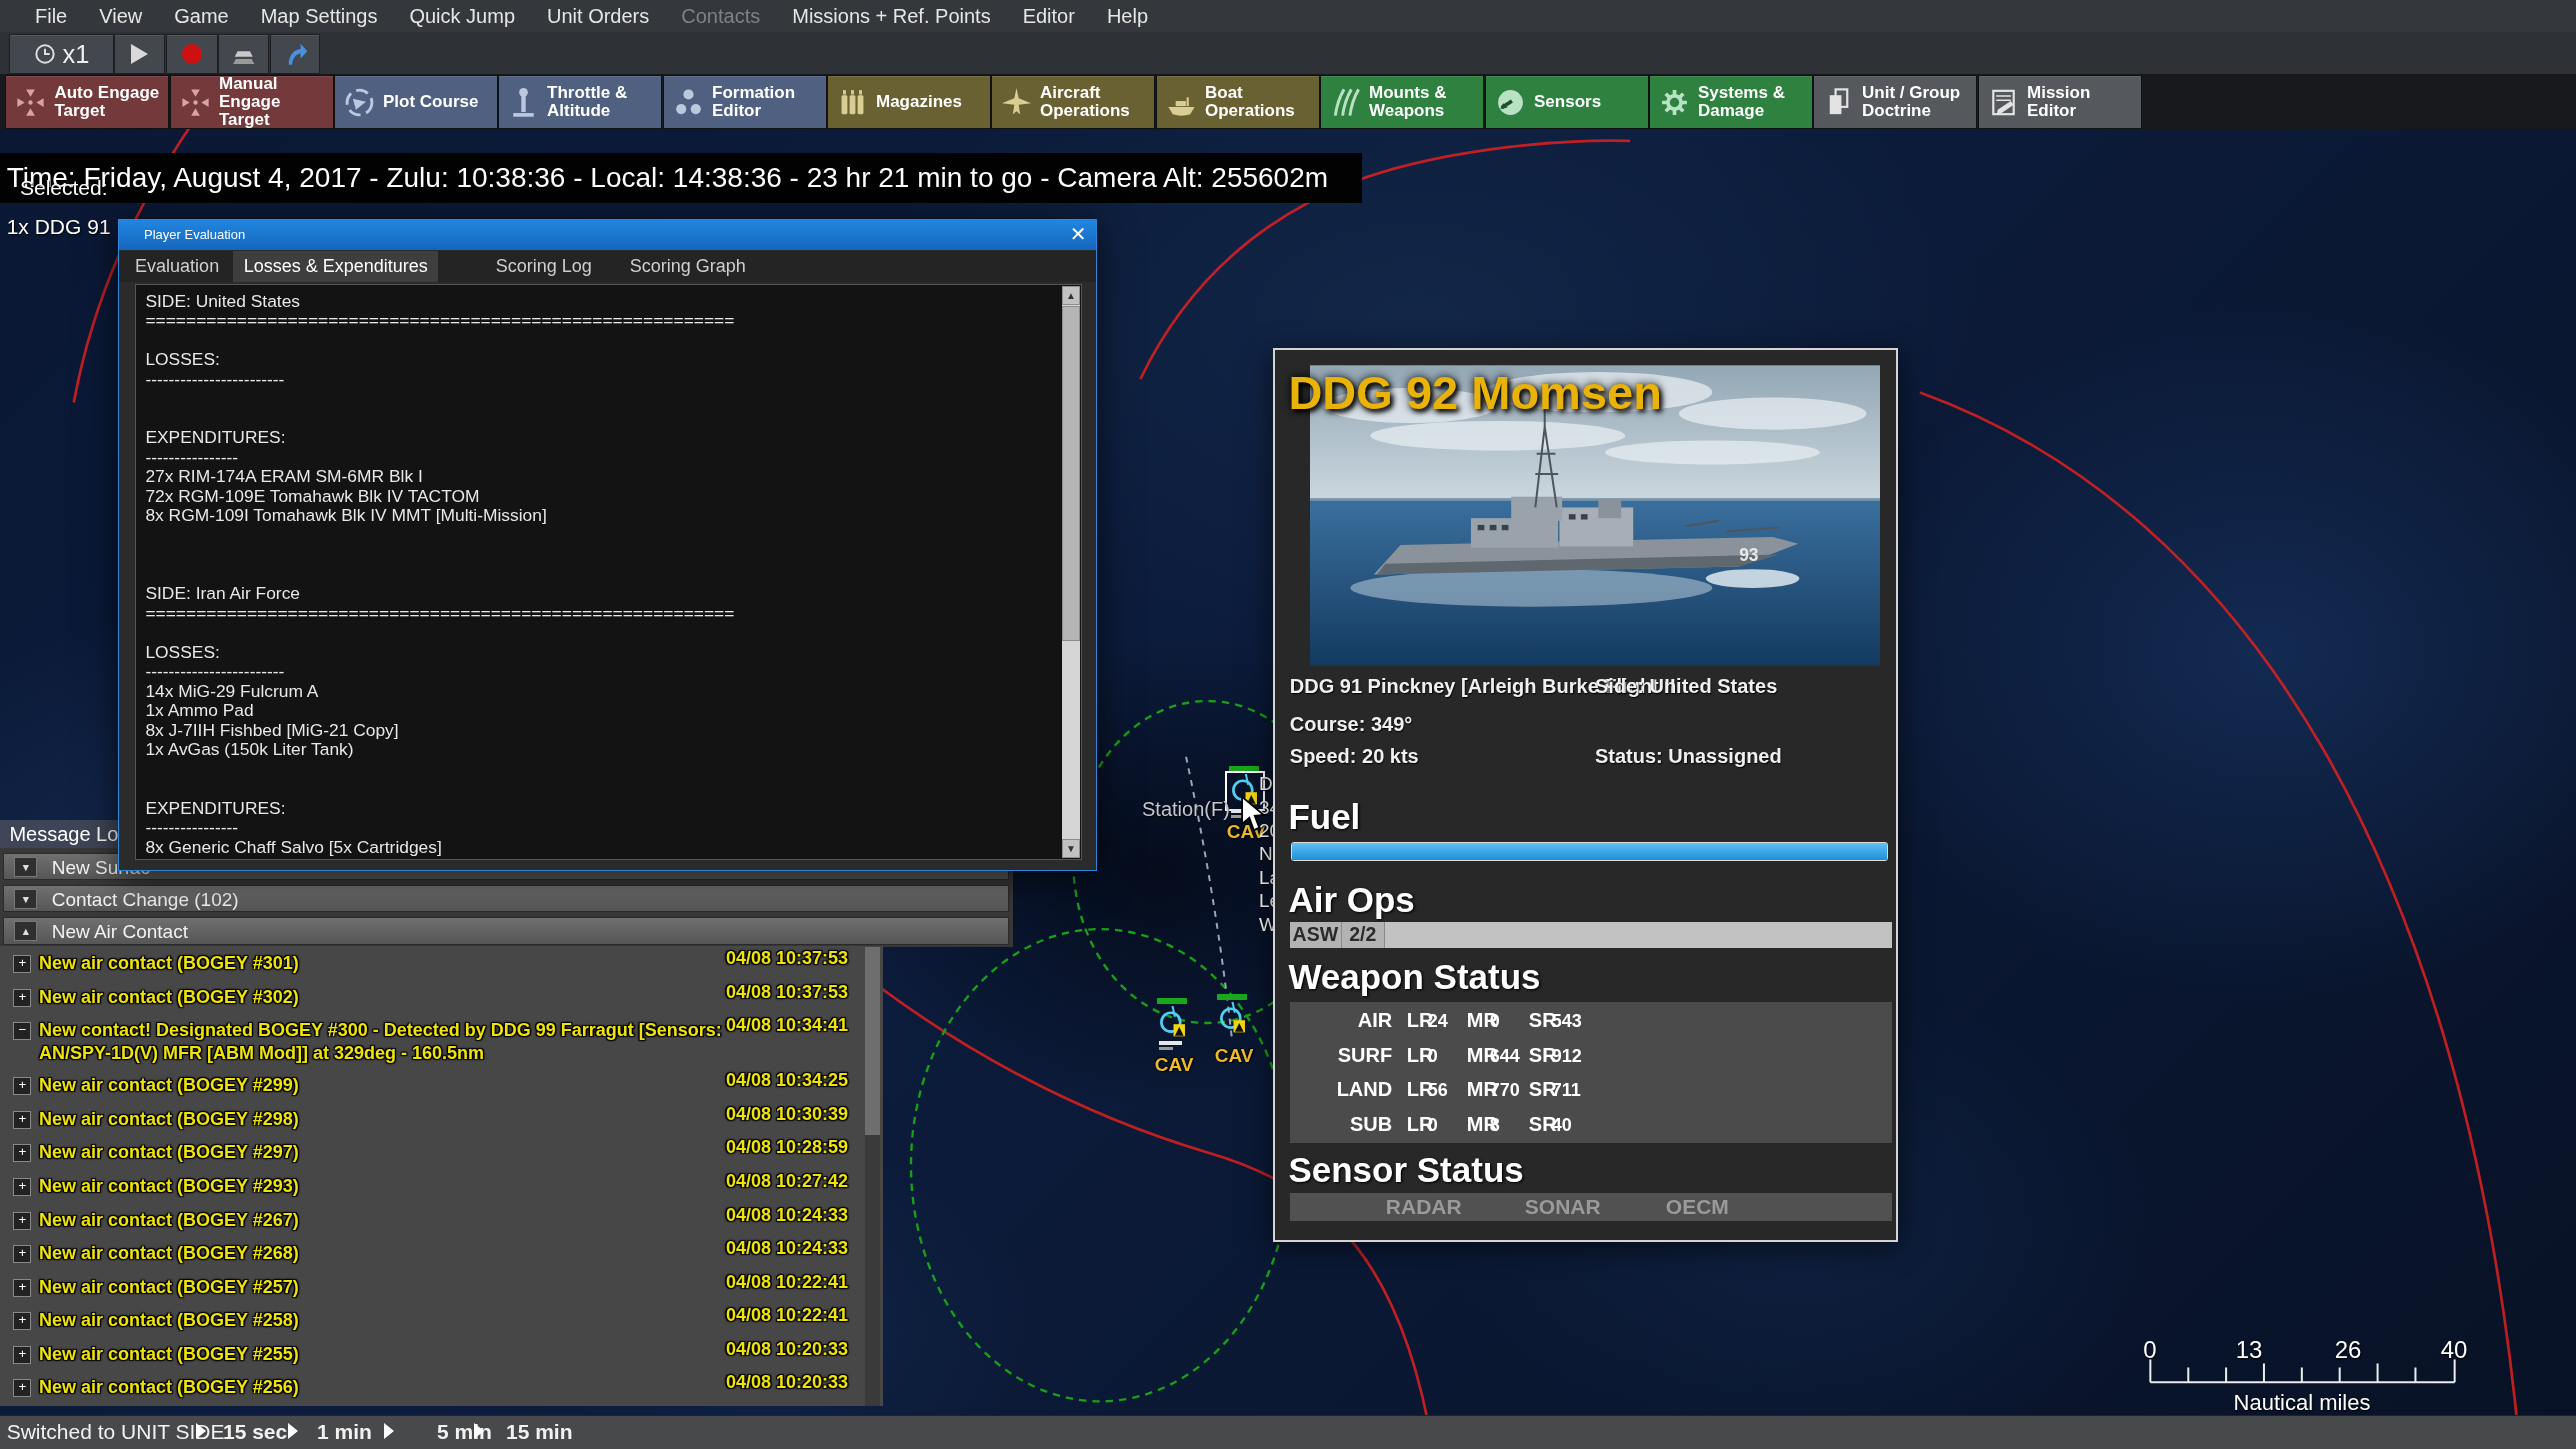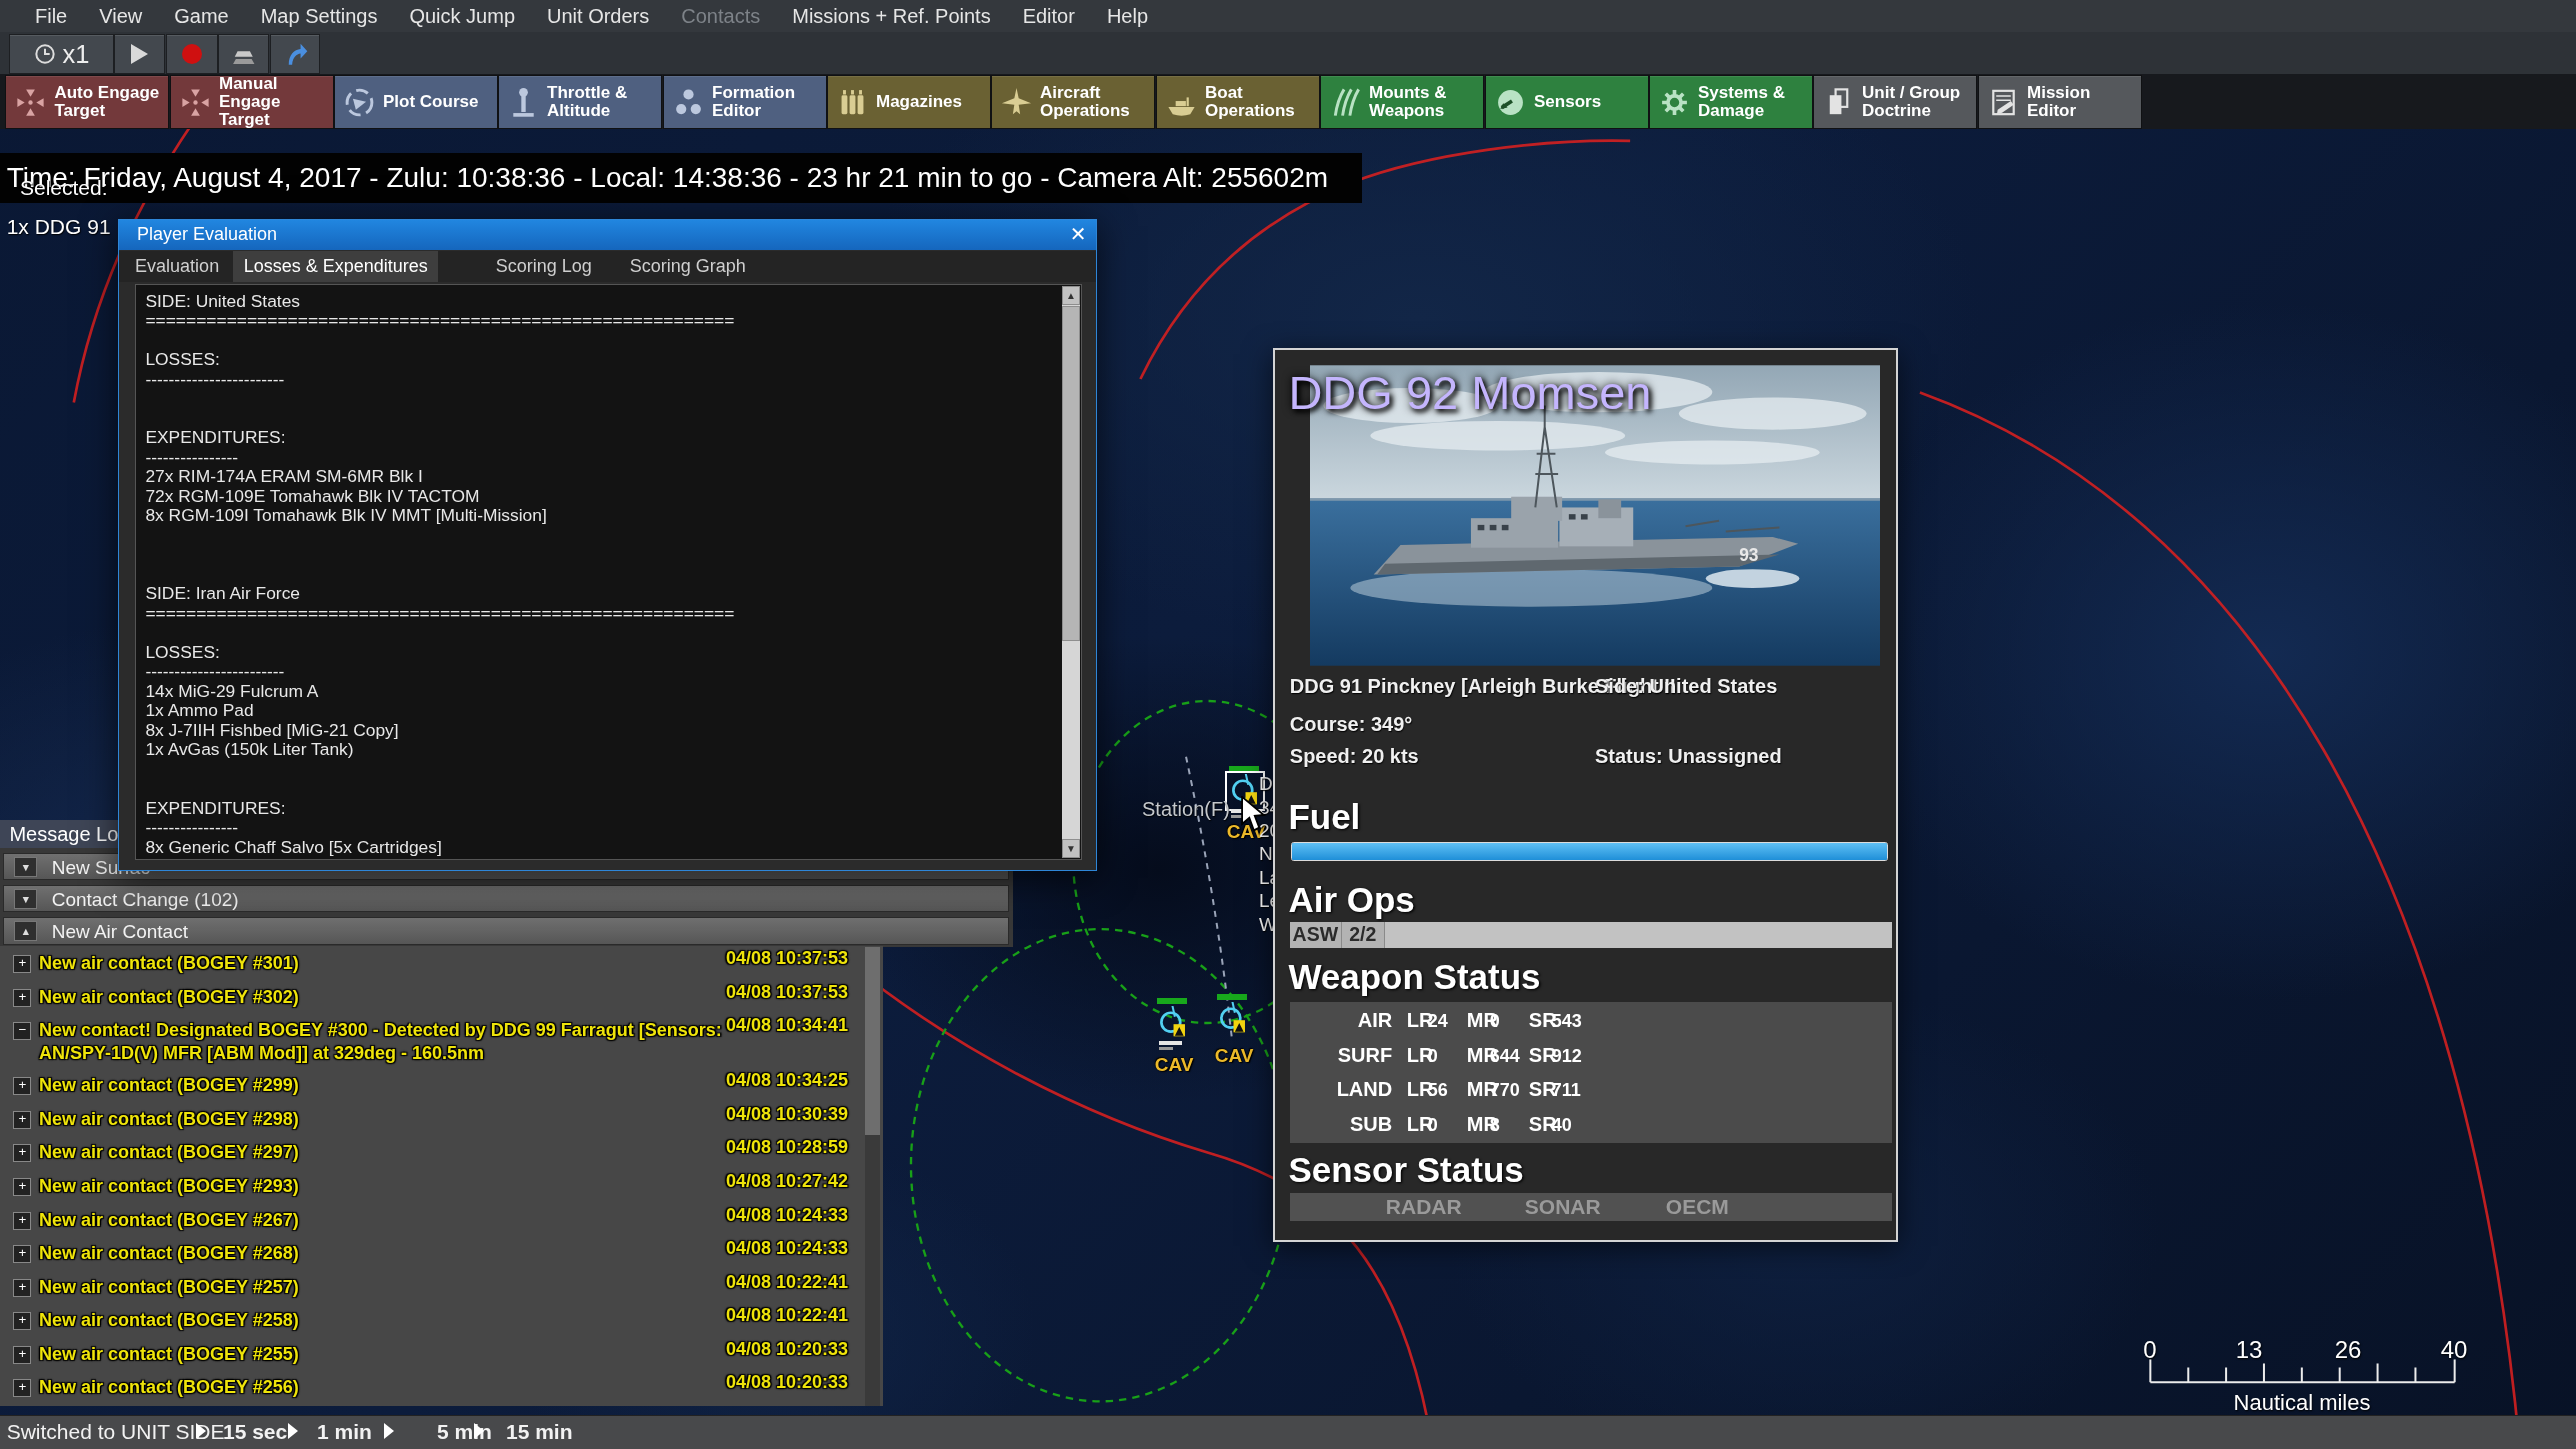--- a/index.html
+++ b/index.html
@@ -38,21 +38,21 @@
   
   #timebar{position:absolute;left:0;top:153px;width:1355px;height:50px;background:#020202;
     color:#fff;font-size:28px;line-height:50px;padding-left:6.7px;white-space:nowrap;z-index:5;}
   .seltext{position:absolute;color:#fff;font-size:21px;z-index:6;text-shadow:0.7px 0.7px 1.3px #000;}
 
   
   #dialog{position:absolute;left:118px;top:219px;width:977px;height:650px;background:#2b2b2b;
     border:1.3px solid #2e86d8;box-shadow:0 6.7px 34px rgba(0,0,0,.65);z-index:25;}
   #dlg-title{position:absolute;left:0;top:0;right:0;height:29.5px;
     background:linear-gradient(#2186e0,#1566bd);display:flex;align-items:center;}
-  #dlg-title span{color:#fff;font-size:18px;padding-left:18px;}
+  #dlg-title span{color:#fff;font-size:13px;padding-left:25px;}
   #dlg-close{position:absolute;right:9.4px;top:0;height:29.5px;line-height:29.5px;color:#fff;font-size:20px;cursor:pointer;}
   #dlg-tabs{position:absolute;left:0;top:31px;right:0;height:31px;background:#242424;}
   .dtab{position:absolute;top:0;height:31px;line-height:31px;color:#cfcfcf;font-size:18px;padding:0 10.7px;}
   .dtab.active{background:#3e3e3e;color:#fff;}
   #dlg-content{position:absolute;left:16px;top:64px;width:945px;height:574px;background:#131313;border:0.7px solid #555;}
   #dlg-pre{position:absolute;left:9.4px;top:6.7px;right:29.5px;bottom:2.7px;color:#e8e8e8;
     font-size:17.4px;line-height:19.5px;white-space:pre-wrap;overflow:hidden;}
   #dlg-scroll{position:absolute;right:1.3px;top:1.3px;bottom:1.3px;width:17.4px;background:#d6d6d6;}
   .sarrow{position:absolute;left:0;width:17.4px;height:19px;background:#c2c2c2;border:0.7px solid #8e8e8e;
     box-sizing:border-box;color:#333;font-size:10px;text-align:center;line-height:17.4px;}
@@ -75,21 +75,21 @@
     text-shadow:1.3px 1.3px 1.3px #000,-1.3px 1.3px 1.3px #000,1.3px -1.3px 1.3px #000,-1.3px -1.3px 1.3px #000;}
   .ltime{position:absolute;right:35px;top:-2.7px;color:#efe40a;font-size:18px;font-weight:bold;
     text-shadow:1.3px 1.3px 1.3px #000,-1.3px 1.3px 1.3px #000,1.3px -1.3px 1.3px #000,-1.3px -1.3px 1.3px #000;}
   #mlog-scroll{position:absolute;left:865px;top:947px;width:14.8px;height:459px;background:#3a3a3a;z-index:12;}
   #mlog-thumb{position:absolute;left:0;top:0;width:14.8px;height:188px;background:#6e6e6e;}
 
   
   #upanel{position:absolute;left:1273px;top:348px;width:625px;height:894px;background:#282828;
     border:2px solid #d4d4d4;box-sizing:border-box;z-index:20;box-shadow:0 5.4px 27px rgba(0,0,0,.6);}
   #uphoto{position:absolute;left:35px;top:15.4px;}
-  #utitle{position:absolute;left:13.4px;top:14.8px;color:#c4b5fd;font-size:47px;font-weight:normal;
+  #utitle{position:absolute;left:13.4px;top:14.8px;color:#eab308;font-size:47px;font-weight:bold;
     text-shadow:2.7px 2.7px 5.4px #000,0 0 9.4px #000;white-space:nowrap;}
   .uinfo{position:absolute;color:#f0f0f0;font-size:20px;font-weight:bold;text-shadow:0.7px 0.7px 1.3px #000;}
   .uhdr{position:absolute;left:13.4px;color:#fff;font-size:35px;font-weight:bold;text-shadow:1.3px 1.3px 2.7px #000;}
   #fuel-track{position:absolute;left:16px;top:492px;width:597px;height:19px;background:#4a4a4a;
     border:1.3px solid #dcdcdc;border-radius:2.7px;box-sizing:border-box;}
   #fuel-fill{height:100%;background:linear-gradient(#5fc0f5,#1f8fd8);border-radius:1.3px;}
   #airops-bar{position:absolute;left:14.8px;top:572px;width:602px;height:25.5px;background:#c2c2c2;}
   .aocell{position:absolute;top:0;height:25.5px;line-height:25.5px;text-align:center;color:#2b2b2b;
     font-size:19.5px;font-weight:bold;background:#b3b3b3;border-right:1.3px solid #8a8a8a;box-sizing:border-box;}
   #wbox{position:absolute;left:14.8px;top:652px;width:602px;height:141px;background:#4b4b4b;}

